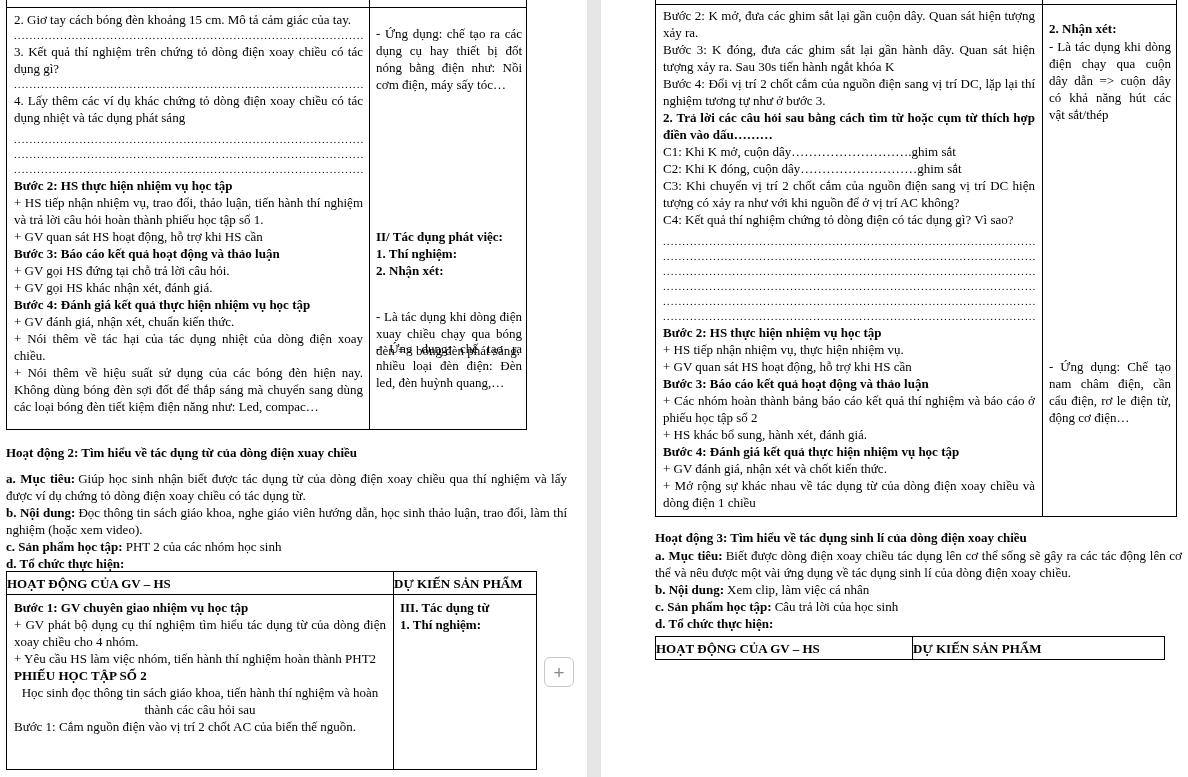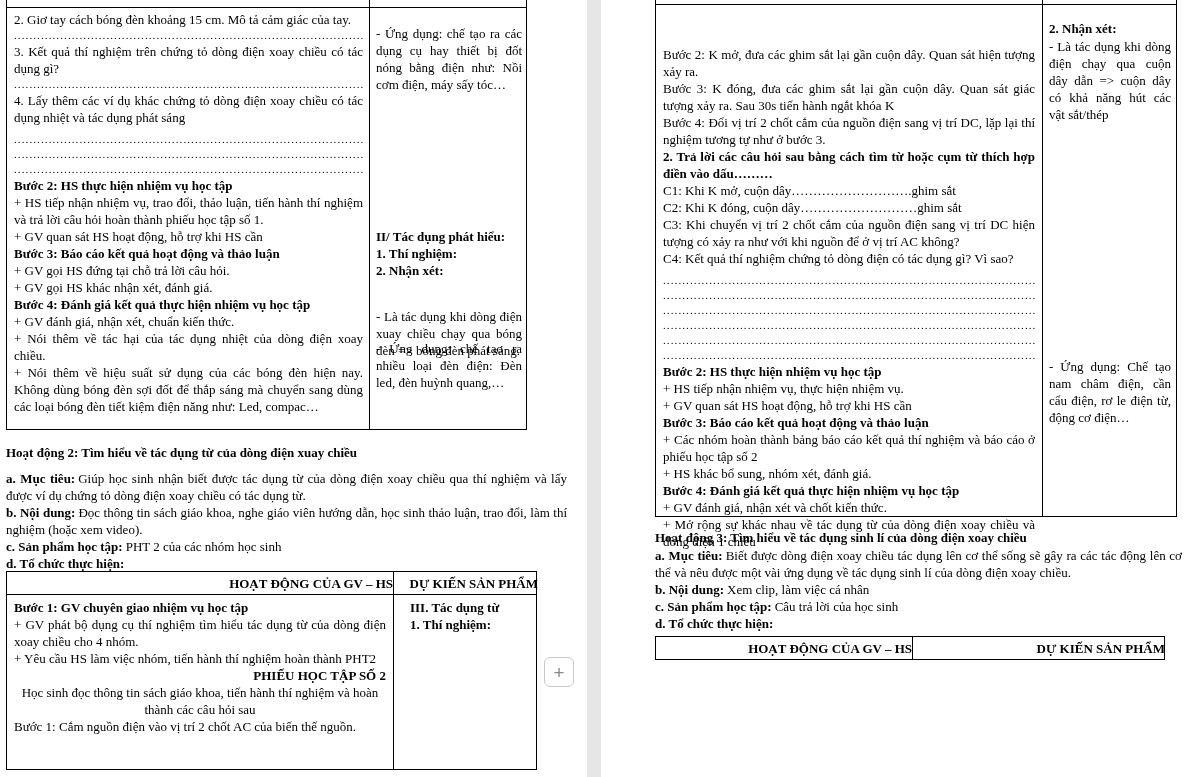--- a/index.html
+++ b/index.html
@@ -14,45 +14,45 @@
   
   .tblframe{position:absolute;box-sizing:border-box;}
   .vline{position:absolute;top:0;bottom:0;width:1px;background:#000;}
   .hline{position:absolute;left:0;right:0;height:1px;background:#000;}
   .cell{position:absolute;box-sizing:border-box;}
   p{margin:0;}
   .p{text-align:justify;}
   .pb{font-weight:bold;text-align:justify;}
   .dots{white-space:nowrap;overflow:hidden;letter-spacing:1.1px;font-size:11px;line-height:15px;height:15px;}
   .lbl{font-weight:bold;padding-right:3px;}
-  .cb{font-weight:bold;text-align:right;}
+  .cb{font-weight:bold;text-align:left;}
   .ci{text-align:center;}
   
   .t1l{left:6px;top:0;width:521px;height:430px;border-left:1px solid #000;border-right:1px solid #000;border-bottom:1px solid #000;}
   .t1l .divider{left:362px;}
   .t1l .toprow{top:7px;}
   .t1l-c1{left:7px;top:11px;width:349px;}
   .t1l-c2{left:363px;top:0;width:157px;height:430px;}
   .t1l-c2 > p{position:absolute;left:6px;width:146px;}
   
   .act2{position:absolute;left:6px;top:444px;width:561px;}
   .act2 .title{font-weight:bold;margin-bottom:8px;line-height:18px;}
   
   .t2l{left:6px;top:571px;width:531px;height:199px;border:1px solid #000;}
   .t2l .divider{left:386px;}
   .t2l .hdr{top:22px;}
   .t2l-h1{left:0;top:3px;width:386px;}
   .t2l-h2{left:387px;top:3px;width:144px;}
   .t2l-c1{left:7px;top:27px;width:372px;}
-  .t2l-c2{left:403px;top:27px;width:132px;}
+  .t2l-c2{left:393px;top:27px;width:132px;}
   
   .t1r{left:54px;top:0;width:522px;height:517px;border-left:1px solid #000;border-right:1px solid #000;border-bottom:1px solid #000;}
   .t1r .divider{left:386px;}
   .t1r .toprow{top:4px;}
-  .t1r-c1{left:7px;top:7px;width:372px;margin-top:39px;}
+  .t1r-c1{left:7px;top:7px;width:372px;}
   .t1r-c2{left:387px;top:0;width:135px;height:517px;}
   .t1r-c2 > p{position:absolute;left:6px;width:122px;}
   
   .act3{position:absolute;left:54px;top:529px;width:527px;}
   .act3 .title{font-weight:bold;line-height:17.5px;}
   
   .t2r{left:54px;top:636px;width:510px;height:24px;border:1px solid #000;}
   .t2r .divider{left:256px;}
   .t2r-h1{left:0;top:3px;width:256px;}
   .t2r-h2{left:257px;top:3px;width:252px;}
@@ -89,21 +89,21 @@
       <p class="p">+ GV gọi HS đứng tại chỗ trả lời câu hỏi.</p>
       <p class="p">+ GV gọi HS khác nhận xét, đánh giá.</p>
       <p class="pb">Bước 4: Đánh giá kết quả thực hiện nhiệm vụ học tập</p>
       <p class="p">+ GV đánh giá, nhận xét, chuẩn kiến thức.</p>
       <p class="p">+ Nói thêm về tác hại của tác dụng nhiệt của dòng điện xoay chiều.</p>
       <p class="p">+ Nói thêm về hiệu suất sử dụng của các bóng đèn hiện nay. Không dùng bóng đèn sợi đốt để thắp sáng mà chuyển sang dùng các loại bóng đèn tiết kiệm điện năng như: Led, compac…</p>
     </div>
 
     <div class="cell t1l-c2">
       <p class="p" style="top:25px">- Ứng dụng: chế tạo ra các dụng cụ hay thiết bị đốt nóng bằng điện như: Nồi cơm điện, máy sấy tóc…</p>
-      <p class="pb" style="top:228px">II/ Tác dụng phát hiểu:</p>
+      <p class="pb" style="top:228px">II/ Tác dụng phát việc:</p>
       <p class="pb" style="top:245px">1. Thí nghiệm:</p>
       <p class="pb" style="top:262px">2. Nhận xét:</p>
       <p class="p" style="top:308px">- Là tác dụng khi dòng điện xuay chiều chạy qua bóng đèn =&gt; bóng đèn phát sáng.</p>
       <p class="p" style="top:340px">- Ứng dụng: chế tạo ra nhiều loại đèn điện: Đèn led, đèn huỳnh quang,…</p>
     </div>
   </div>
 
   <div class="act2">
     <p class="title">Hoạt động 2: Tìm hiểu về tác dụng từ của dòng điện xuay chiều</p>
     <p class="p"><span class="lbl">a. Mục tiêu:</span><span>Giúp học sinh nhận biết được tác dụng từ của dòng điện xoay chiều qua thí nghiệm và lấy được ví dụ chứng tỏ dòng điện xoay chiều có tác dụng từ.</span></p>
@@ -136,39 +136,39 @@
 <div class="page-gap"></div>
 
 <div class="page" style="left:601px;width:587px;">
 
   <div class="tblframe t1r">
     <div class="hline toprow"></div>
     <div class="vline divider"></div>
 
     <div class="cell t1r-c1">
       <p class="p">Bước 2: K mở, đưa các ghim sắt lại gần cuộn dây. Quan sát hiện tượng xảy ra.</p>
-      <p class="p">Bước 3: K đóng, đưa các ghim sắt lại gần cuộn dây. Quan sát giác tượng xảy ra. Sau 30s tiến hành ngắt khóa K</p>
+      <p class="p">Bước 3: K đóng, đưa các ghim sắt lại gần hành dây. Quan sát hiện tượng xảy ra. Sau 30s tiến hành ngắt khóa K</p>
       <p class="p">Bước 4: Đổi vị trí 2 chốt cắm của nguồn điện sang vị trí DC, lặp lại thí nghiệm tương tự như ở bước 3.</p>
       <p class="pb">2. Trả lời các câu hỏi sau bằng cách tìm từ hoặc cụm từ thích hợp điền vào dấu………</p>
       <p class="p">C1: Khi K mở, cuộn dây……………………….ghim sắt</p>
       <p class="p">C2: Khi K đóng, cuộn dây………………………ghim sắt</p>
       <p class="p">C3: Khi chuyển vị trí 2 chốt cắm của nguồn điện sang vị trí DC hiện tượng có xảy ra như với khi nguồn để ở vị trí AC không?</p>
       <p class="p">C4: Kết quả thí nghiệm chứng tỏ dòng điện có tác dụng gì? Vì sao?</p>
       <p class="dots" style="margin-top:6px">........................................................................................................................................................</p>
       <p class="dots">........................................................................................................................................................</p>
       <p class="dots">........................................................................................................................................................</p>
       <p class="dots">........................................................................................................................................................</p>
       <p class="dots">........................................................................................................................................................</p>
       <p class="dots">........................................................................................................................................................</p>
       <p class="pb">Bước 2: HS thực hiện nhiệm vụ học tập</p>
       <p class="p">+ HS tiếp nhận nhiệm vụ, thực hiện nhiệm vụ.</p>
       <p class="p">+ GV quan sát HS hoạt động, hỗ trợ khi HS cần</p>
       <p class="pb">Bước 3: Báo cáo kết quả hoạt động và thảo luận</p>
       <p class="p">+ Các nhóm hoàn thành bảng báo cáo kết quả thí nghiệm và báo cáo ở phiếu học tập số 2</p>
-      <p class="p">+  HS khác bổ sung, nhóm xét, đánh giá.</p>
+      <p class="p">+  HS khác bổ sung, hành xét, đánh giá.</p>
       <p class="pb">Bước 4: Đánh giá kết quả thực hiện nhiệm vụ học tập</p>
       <p class="p">+ GV đánh giá, nhận xét và chốt kiến thức.</p>
       <p class="p">+ Mở rộng sự khác nhau về tác dụng từ của dòng điện xoay chiều và dòng điện 1 chiều</p>
     </div>
 
     <div class="cell t1r-c2">
       <p class="pb" style="top:20px">2. Nhận xét:</p>
       <p class="p" style="top:38px">- Là tác dụng khi dòng điện chạy qua cuộn dây dẫn =&gt; cuộn dây có khả năng hút các vật sắt/thép</p>
       <p class="p" style="top:358px">- Ứng dụng: Chế tạo nam châm điện, cần cẩu điện, rơ le điện từ, động cơ điện…</p>
     </div>

